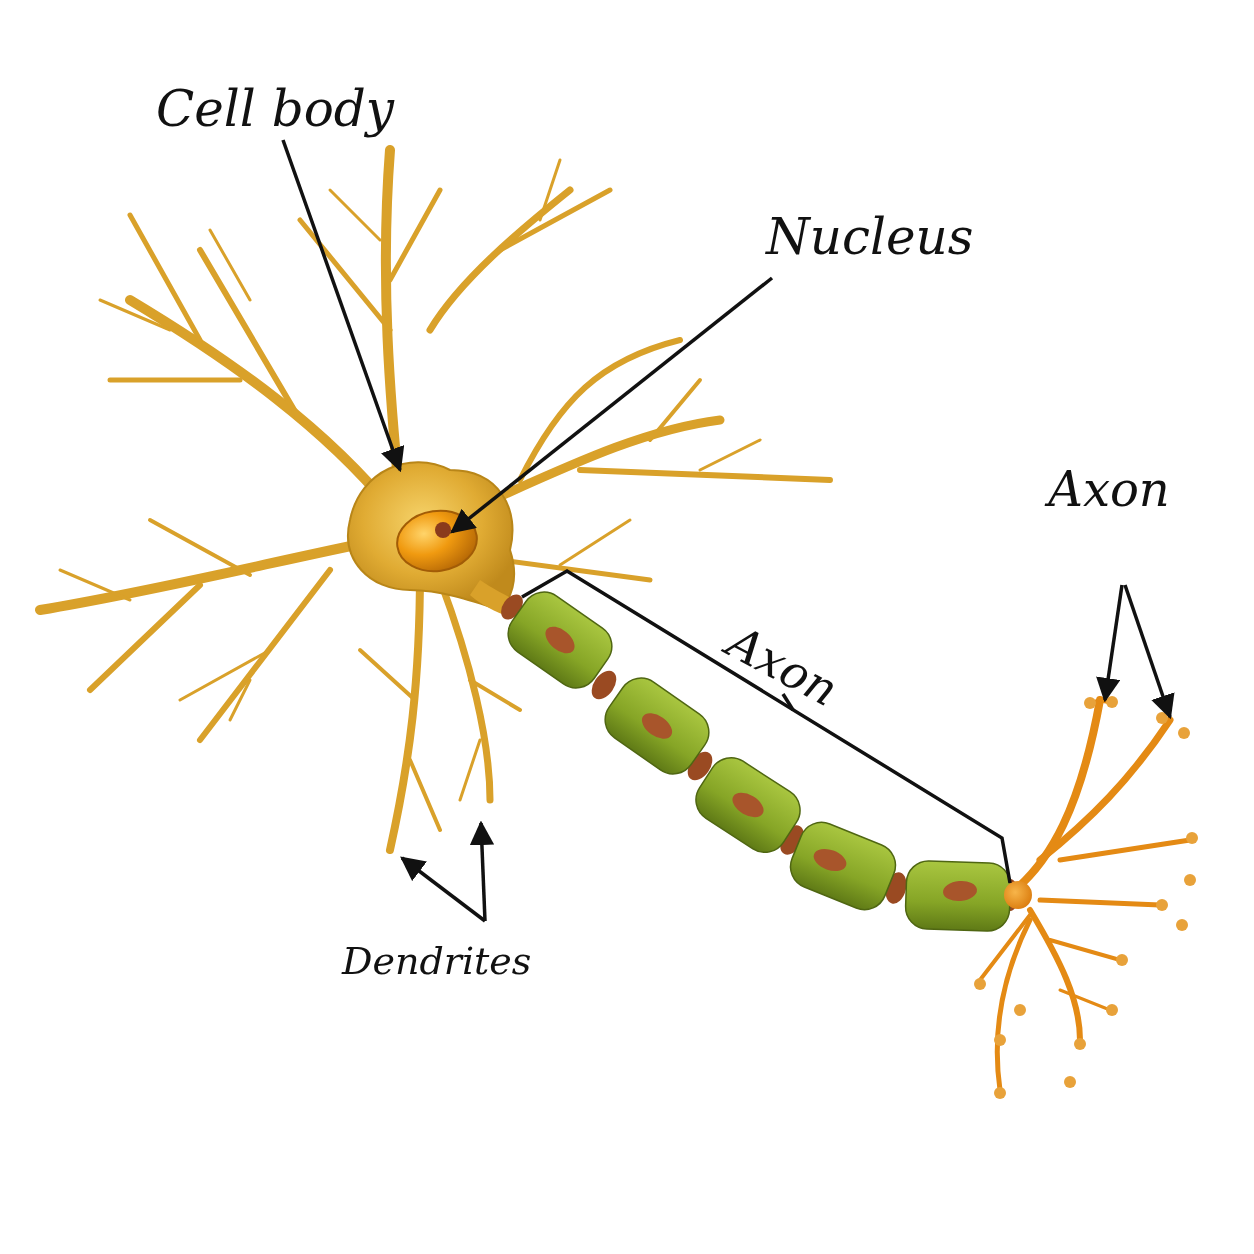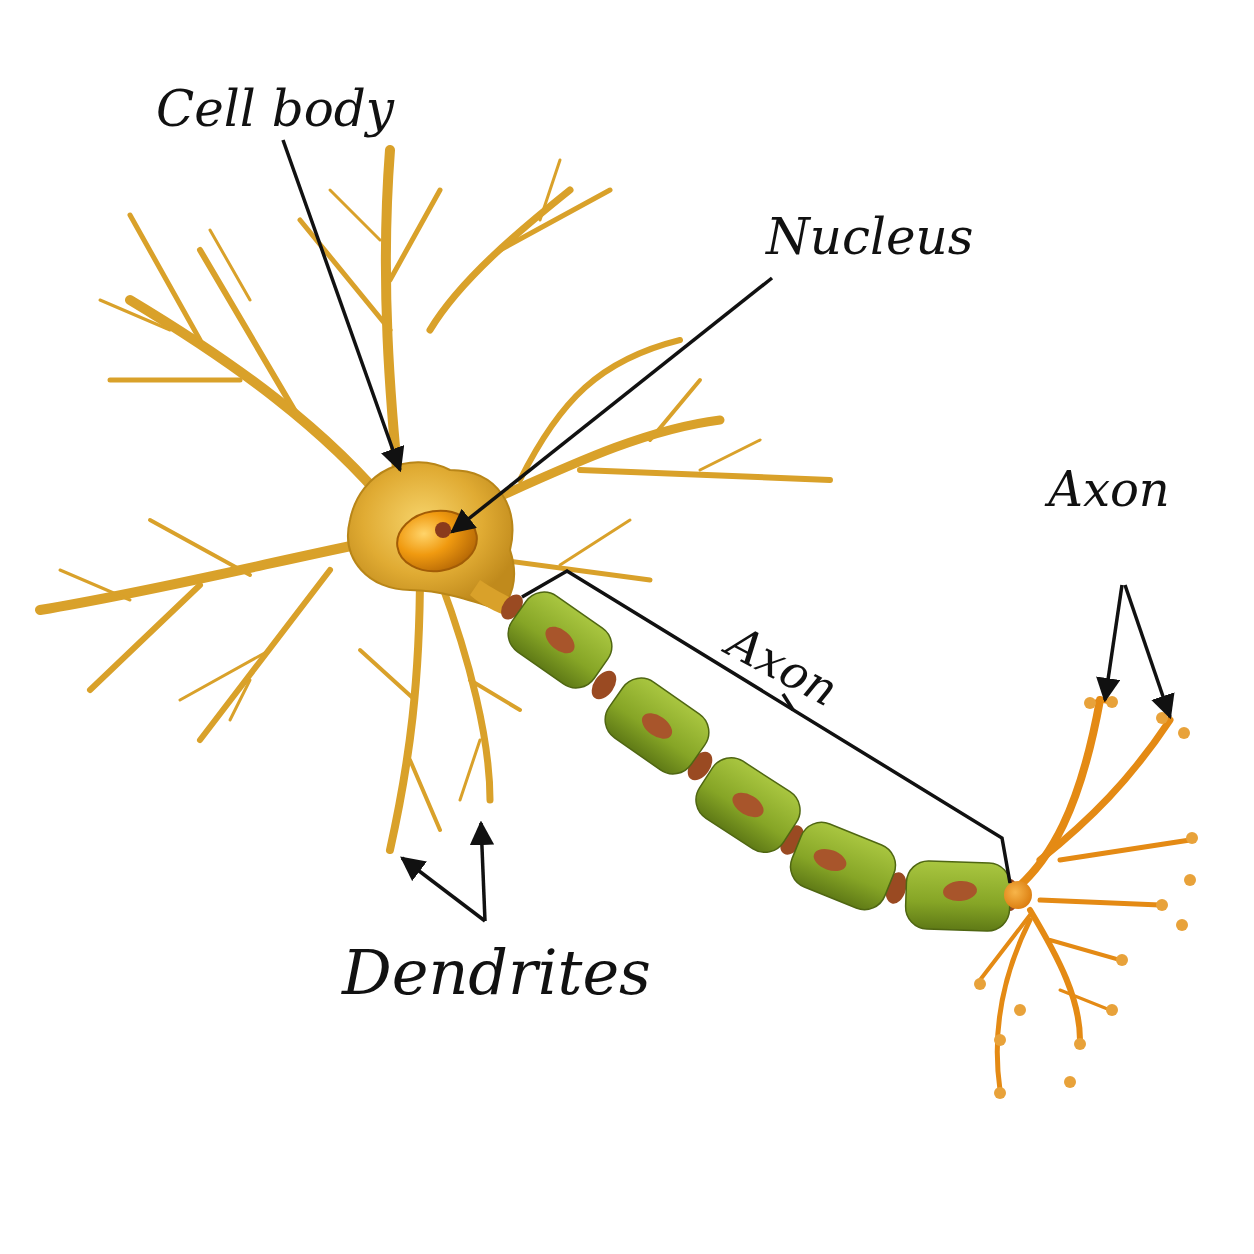--- a/index.html
+++ b/index.html
@@ -3,21 +3,21 @@
 <meta charset="utf-8">
 <style>
   html, body { margin: 0; padding: 0; background: #ffffff; }
   body { width: 1254px; height: 1254px; position: relative; overflow: hidden; font-family: "DejaVu Serif", serif; }
   #stage { position: absolute; left: 0; top: 0; width: 1084px; height: 1254px; }
   .label { position: absolute; font-family: "DejaVu Serif", "Liberation Serif", serif; font-style: italic; color: #111; white-space: nowrap; line-height: 1; }
   .lbl-cell { left: 156px; top: 84px; font-size: 50px; }
   .lbl-nucleus { left: 766px; top: 212px; font-size: 50px; }
   .lbl-axon { left: 742px; top: 618px; font-size: 46px; transform: rotate(28deg); transform-origin: left top; }
   .lbl-term { left: 984px; top: 462px; font-size: 48px; text-align: center; width: 250px; line-height: 1.15; }
-  .lbl-dend { left: 342px; top: 942px; font-size: 62px; }
+  .lbl-dend { left: 342px; top: 942px; font-size: 38px; }
 </style>
 </head>
 <body>
 
 <div id="stage">
 <svg width="1254" height="1254" viewBox="0 0 1254 1254">
   <defs>
     <radialGradient id="bodyGrad" cx="0.45" cy="0.4" r="0.6">
       <stop offset="0" stop-color="#f6d36a"></stop>
       <stop offset="0.6" stop-color="#e0ab33"></stop>

